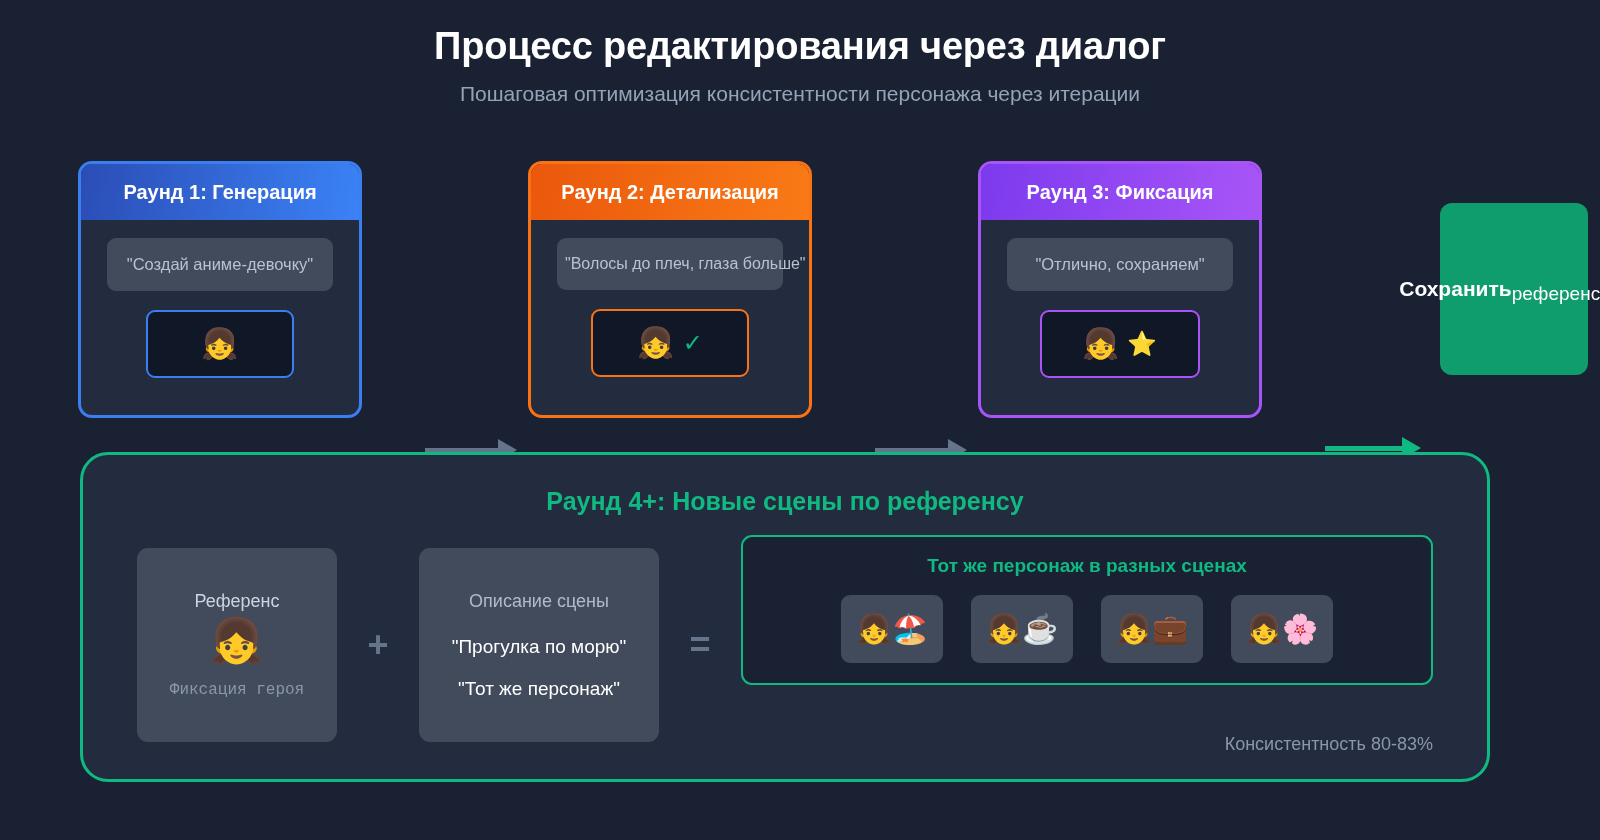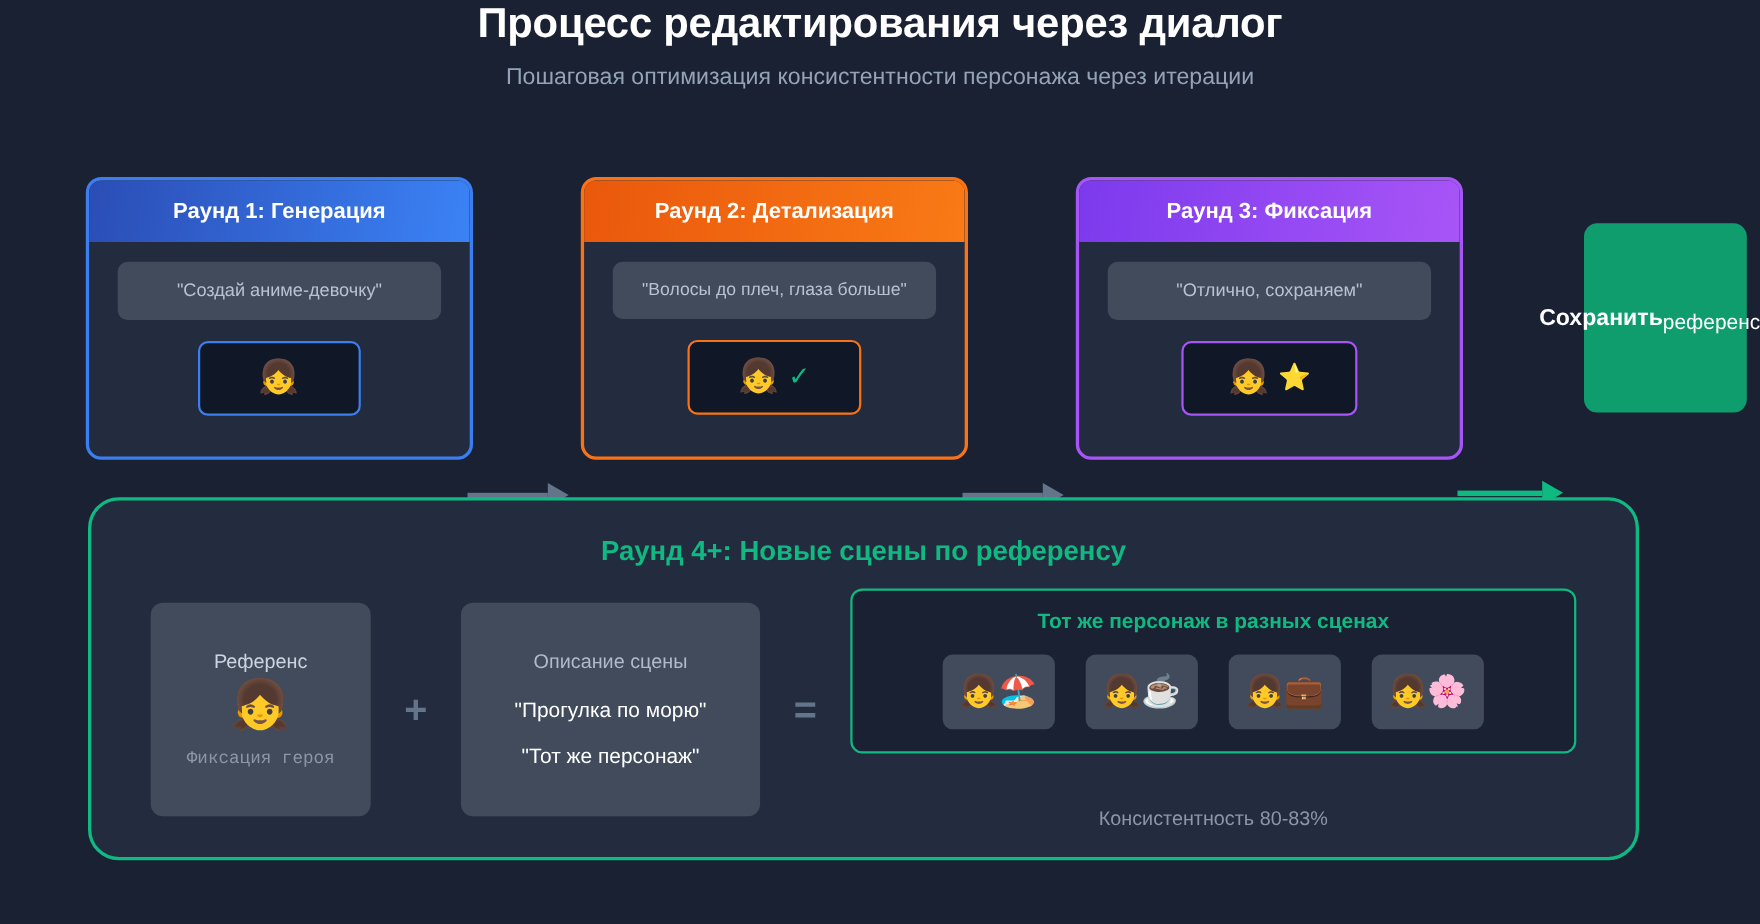--- a/index.html
+++ b/index.html
@@ -11,20 +11,21 @@
     height: 840px;
     background: #1a2133;
     font-family: "Liberation Sans", sans-serif;
     overflow: hidden;
     position: relative;
   }
 
   
   .page-header {
     text-align: center;
+    padding-top: 24px;
   }
   .page-title {
     font-size: 38px;
     font-weight: bold;
     color: #ffffff;
     letter-spacing: -0.2px;
     margin: 0;
     line-height: 1.2;
   }
   .page-subtitle {
@@ -40,21 +41,21 @@
     position: absolute;
     top: 161px;
     left: 0;
     width: 1600px;
     height: 260px;
   }
 
   .round-card {
     position: absolute;
     top: 0;
-    width: 352px;
+    width: 284px;
     height: 257px;
     border-radius: 14px;
     border: 3px solid #3b7ef0;
     background: #222c3e;
     box-sizing: border-box;
     overflow: hidden;
   }
   .round-card.r1 { left: 78px;  border-color: #3b7ef0; }
   .round-card.r2 { left: 528px; border-color: #f97316; }
   .round-card.r3 { left: 978px; border-color: #a855f7; }
@@ -212,39 +213,39 @@
   .operator {
     width: 82px;
     text-align: center;
     color: #64748b;
     font-size: 36px;
     font-weight: bold;
     flex-shrink: 0;
   }
 
   .scene-card {
-    width: 272px;
+    width: 240px;
     height: 194px;
     background: #414b5c;
     border-radius: 11px;
     display: flex;
     flex-direction: column;
     align-items: center;
     justify-content: center;
     box-sizing: border-box;
   }
   .scene-title { color: #b0bac8; font-size: 18px; }
   .scene-line { color: #ffffff; font-size: 19px; margin-top: 24px; }
   .scene-line.second { margin-top: 20px; }
 
   .results-wrap {
     flex: 1;
     display: flex;
     flex-direction: column;
-    align-items: center;
+    align-items: flex-end;
     gap: 36px;
   }
   .results-box {
     width: 100%;
     box-sizing: border-box;
     border: 2px solid #10b981;
     border-radius: 11px;
     background: #1a2133;
     padding: 18px 0 20px 0;
   }

